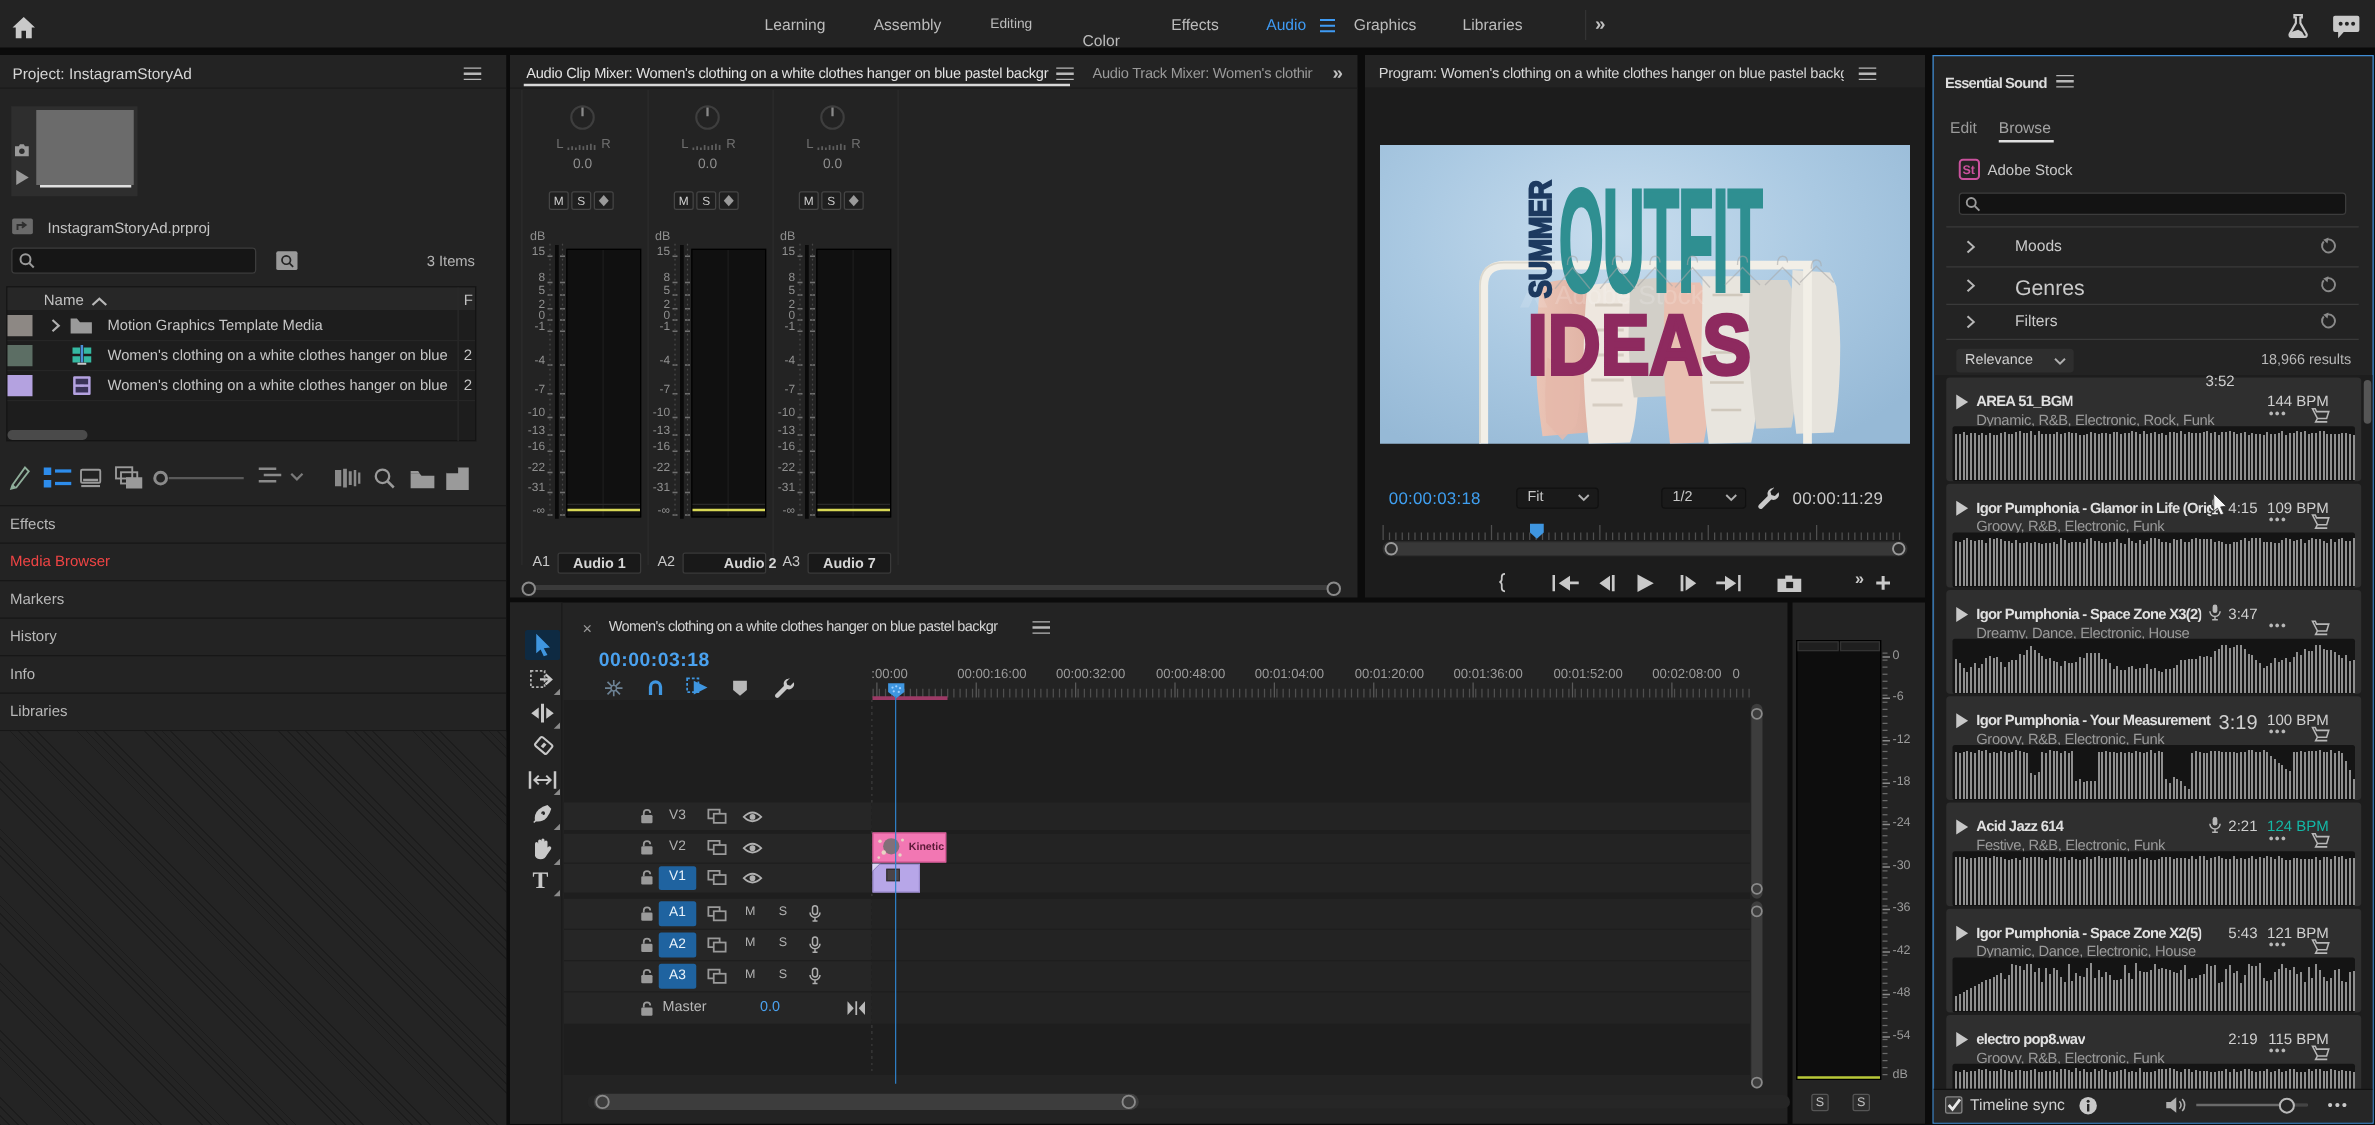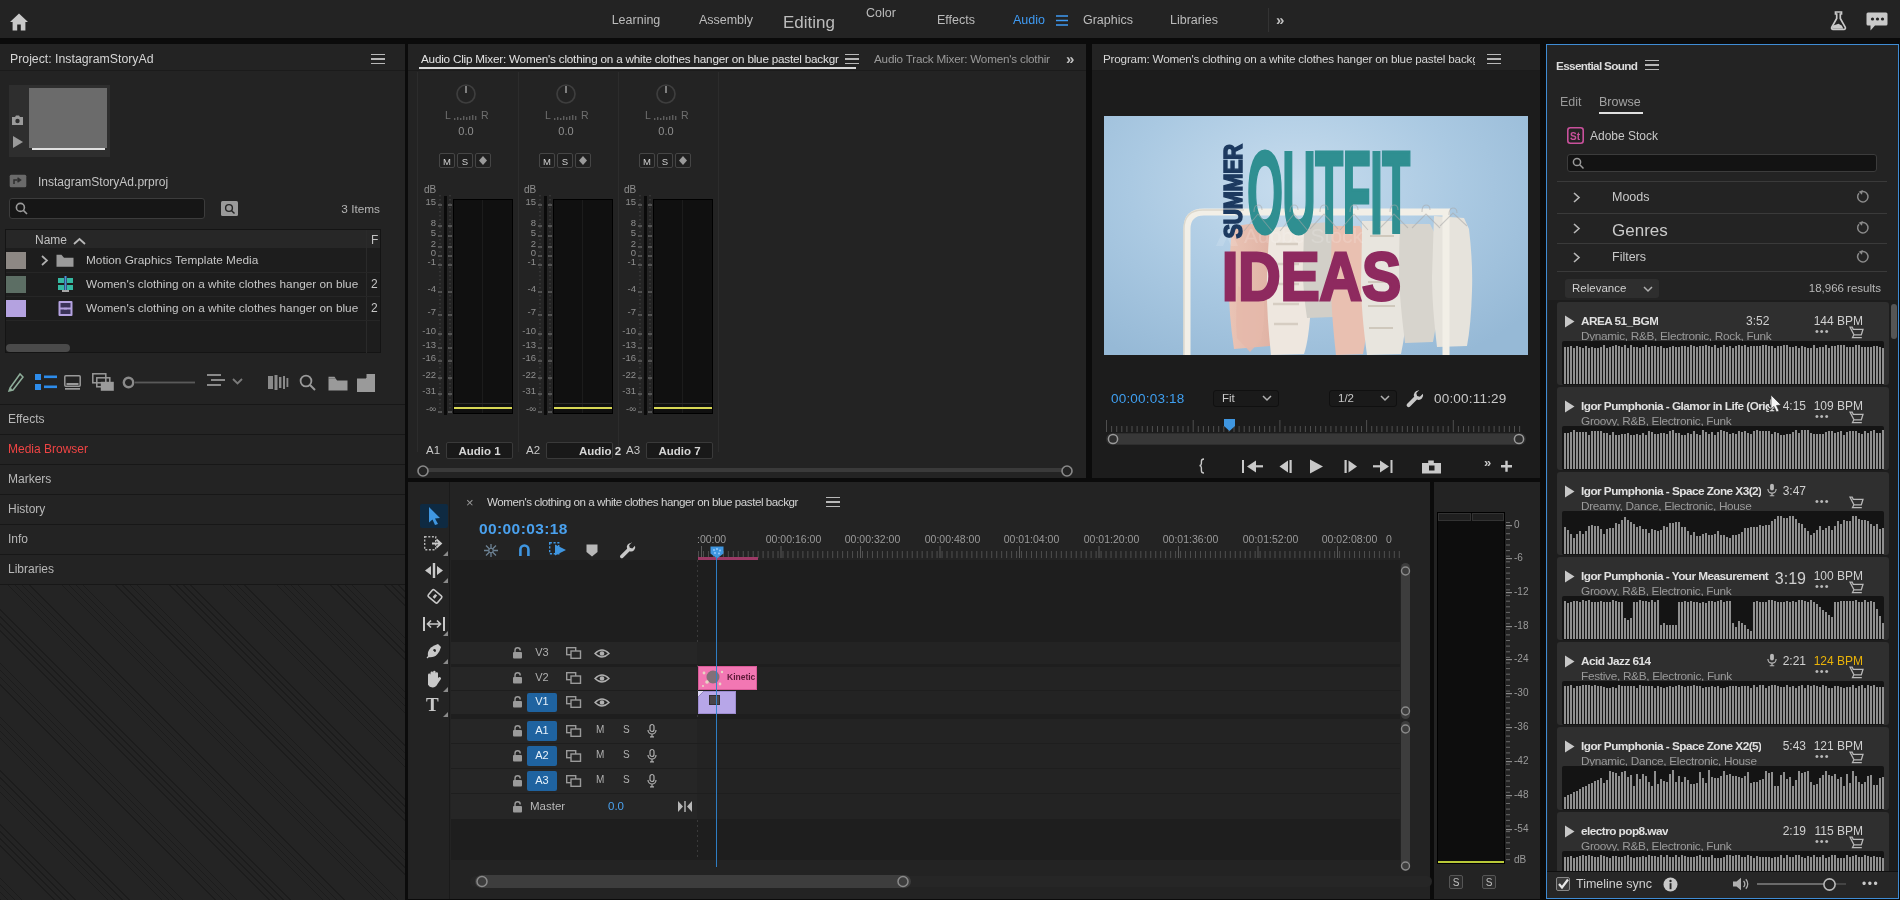--- a/index.html
+++ b/index.html
@@ -11,22 +11,22 @@
 .hamb:before{content:"";position:absolute;left:0;right:0;top:3.2px;height:1.6px;background:#b8b8b8;}
 </style></head><body>
 <div id="app">
 
 <div style="left:0px;top:0px;width:1900px;height:40px;background:#232323;border-bottom:2px solid #0a0a0a;"></div>
 <svg style="left:9px;top:12px" width="20" height="20" viewBox="0 0 20 20">
       <path d="M10 1.5 L19 10 L16.4 10 L16.4 18.5 L11.8 18.5 L11.8 12.5 L8.2 12.5 L8.2 18.5 L3.6 18.5 L3.6 10 L1 10 Z" fill="#c9c9c9"></path>
     </svg>
 <div style="left:576px;top:13px;font-size:12.5px;color:#bcbcbc;width:120px;text-align:center;">Learning</div>
 <div style="left:666px;top:13px;font-size:12.5px;color:#bcbcbc;width:120px;text-align:center;">Assembly</div>
-<div style="left:749px;top:13px;font-size:17px;color:#bcbcbc;width:120px;text-align:center;">Editing</div>
-<div style="left:821px;top:6px;font-size:12.5px;color:#bcbcbc;width:120px;text-align:center;">Color</div>
+<div style="left:749px;top:13px;font-size:11px;color:#bcbcbc;width:120px;text-align:center;">Editing</div>
+<div style="left:821px;top:26px;font-size:12.5px;color:#bcbcbc;width:120px;text-align:center;">Color</div>
 <div style="left:896px;top:13px;font-size:12.5px;color:#bcbcbc;width:120px;text-align:center;">Effects</div>
 <div style="left:969px;top:13px;font-size:12.5px;color:#3f9bf4;width:120px;text-align:center;">Audio</div>
 <div style="left:1048px;top:13px;font-size:12.5px;color:#bcbcbc;width:120px;text-align:center;">Graphics</div>
 <div style="left:1134px;top:13px;font-size:12.5px;color:#bcbcbc;width:120px;text-align:center;">Libraries</div>
 <svg style="left:1056px;top:15px" width="12" height="11" viewBox="0 0 12 11">
       <path d="M0 1h12M0 5.5h12M0 10h12" stroke="#3f9bf4" stroke-width="1.6"></path>
     </svg>
 <div style="left:1268px;top:8px;width:1px;height:24px;background:#333;"></div>
 <div style="left:1276px;top:11px;font-size:15px;color:#c0c0c0;font-weight:bold;">»</div>
 <svg style="left:1829px;top:11px" width="19" height="20" viewBox="0 0 19 20">
@@ -976,21 +976,21 @@
       <path d="M1 1 L5 5 L9 1" stroke="#b0b0b0" stroke-width="1.5" fill="none"></path>
     </svg>
 <div style="left:1761px;top:282px;font-size:11.5px;color:#b8b8b8;width:120px;text-align:right;">18,966 results</div>
 <div style="left:1548px;top:300px;width:350px;height:571px;background:#1d1d1d;"></div>
 <div style="left:1557px;top:302px;width:332px;height:83px;background:#2f2f2f;border-radius:3px;overflow:hidden;"></div>
 <svg style="left:1564px;top:315px" width="11" height="13" viewBox="0 0 11 13">
       <path d="M1 0.5 L10.5 6.5 L1 12.5 Z" fill="#c8c8c8"></path>
     </svg>
 <div style="left:1581px;top:314px;font-size:11.8px;color:#e0e0e0;font-weight:bold;letter-spacing:-0.55px;max-width:188px;overflow:hidden;">AREA 51_BGM</div>
 <div style="left:1581px;top:329px;font-size:11.8px;color:#9a9a9a;letter-spacing:-0.3px;">Dynamic, R&amp;B, Electronic, Rock, Funk</div>
-<div style="left:1746px;top:314px;font-size:12px;color:#d0d0d0;width:60px;text-align:left;">3:52</div>
+<div style="left:1746px;top:298px;font-size:12px;color:#d0d0d0;width:60px;text-align:center;">3:52</div>
 <div style="left:1783px;top:314px;font-size:12px;color:#d0d0d0;width:80px;text-align:right;">144 BPM</div>
 <div style="left:1815px;top:325px;font-size:11px;color:#b8b8b8;letter-spacing:1px;">•••</div>
 <svg style="left:1849px;top:325px" width="15" height="15" viewBox="0 0 15 15">
       <path d="M1 2 h2.2 l1 2.3 h9.8 l-1.7 5.5 h-7.3 Z M4.9 9.8 l-1.4 2.7 h9.3" fill="none" stroke="#b8b8b8" stroke-width="1.25"></path>
     </svg>
 <div style="left:1562px;top:341px;width:322px;height:44px;background:#141414;border-radius:2px;"></div>
 <svg style="left:1564px;top:341px" width="318" height="44" viewBox="0 0 318 44" shape-rendering="crispEdges">
       <rect x="0" y="5.9" width="1.6" height="37.1" fill="#8f8f8f"></rect>
       <rect x="3" y="6.4" width="1.6" height="36.6" fill="#8f8f8f"></rect>
       <rect x="6" y="4.8" width="1.6" height="38.2" fill="#8f8f8f"></rect>
@@ -1476,21 +1476,21 @@
       <rect x="315" y="20.0" width="1.6" height="23.0" fill="#8f8f8f"></rect>
       <rect x="318" y="27.0" width="1.6" height="16.0" fill="#8f8f8f"></rect>
     </svg>
 <div style="left:1557px;top:642px;width:332px;height:83px;background:#2f2f2f;border-radius:3px;overflow:hidden;"></div>
 <svg style="left:1564px;top:655px" width="11" height="13" viewBox="0 0 11 13">
       <path d="M1 0.5 L10.5 6.5 L1 12.5 Z" fill="#c8c8c8"></path>
     </svg>
 <div style="left:1581px;top:654px;font-size:11.8px;color:#e0e0e0;font-weight:bold;letter-spacing:-0.55px;max-width:188px;overflow:hidden;">Acid Jazz 614</div>
 <div style="left:1581px;top:669px;font-size:11.8px;color:#9a9a9a;letter-spacing:-0.3px;">Festive, R&amp;B, Electronic, Funk</div>
 <div style="left:1746px;top:654px;font-size:12px;color:#d0d0d0;width:60px;text-align:right;">2:21</div>
-<div style="left:1783px;top:654px;font-size:12px;color:#eab308;width:80px;text-align:right;">124 BPM</div>
+<div style="left:1783px;top:654px;font-size:12px;color:#14b8a6;width:80px;text-align:right;">124 BPM</div>
 <svg style="left:1767px;top:653px" width="10" height="14" viewBox="0 0 11 15">
       <rect x="3.4" y="0.5" width="4.2" height="7.5" rx="2.1" fill="#b8b8b8"></rect>
       <path d="M1 6.5 a4.5 4.5 0 0 0 9 0 M5.5 11 v2.5 M3 13.8 h5" stroke="#b8b8b8" stroke-width="1.3" fill="none"></path>
     </svg>
 <div style="left:1815px;top:665px;font-size:11px;color:#b8b8b8;letter-spacing:1px;">•••</div>
 <svg style="left:1849px;top:665px" width="15" height="15" viewBox="0 0 15 15">
       <path d="M1 2 h2.2 l1 2.3 h9.8 l-1.7 5.5 h-7.3 Z M4.9 9.8 l-1.4 2.7 h9.3" fill="none" stroke="#b8b8b8" stroke-width="1.25"></path>
     </svg>
 <div style="left:1562px;top:681px;width:322px;height:44px;background:#141414;border-radius:2px;"></div>
 <svg style="left:1564px;top:681px" width="318" height="44" viewBox="0 0 318 44" shape-rendering="crispEdges">

